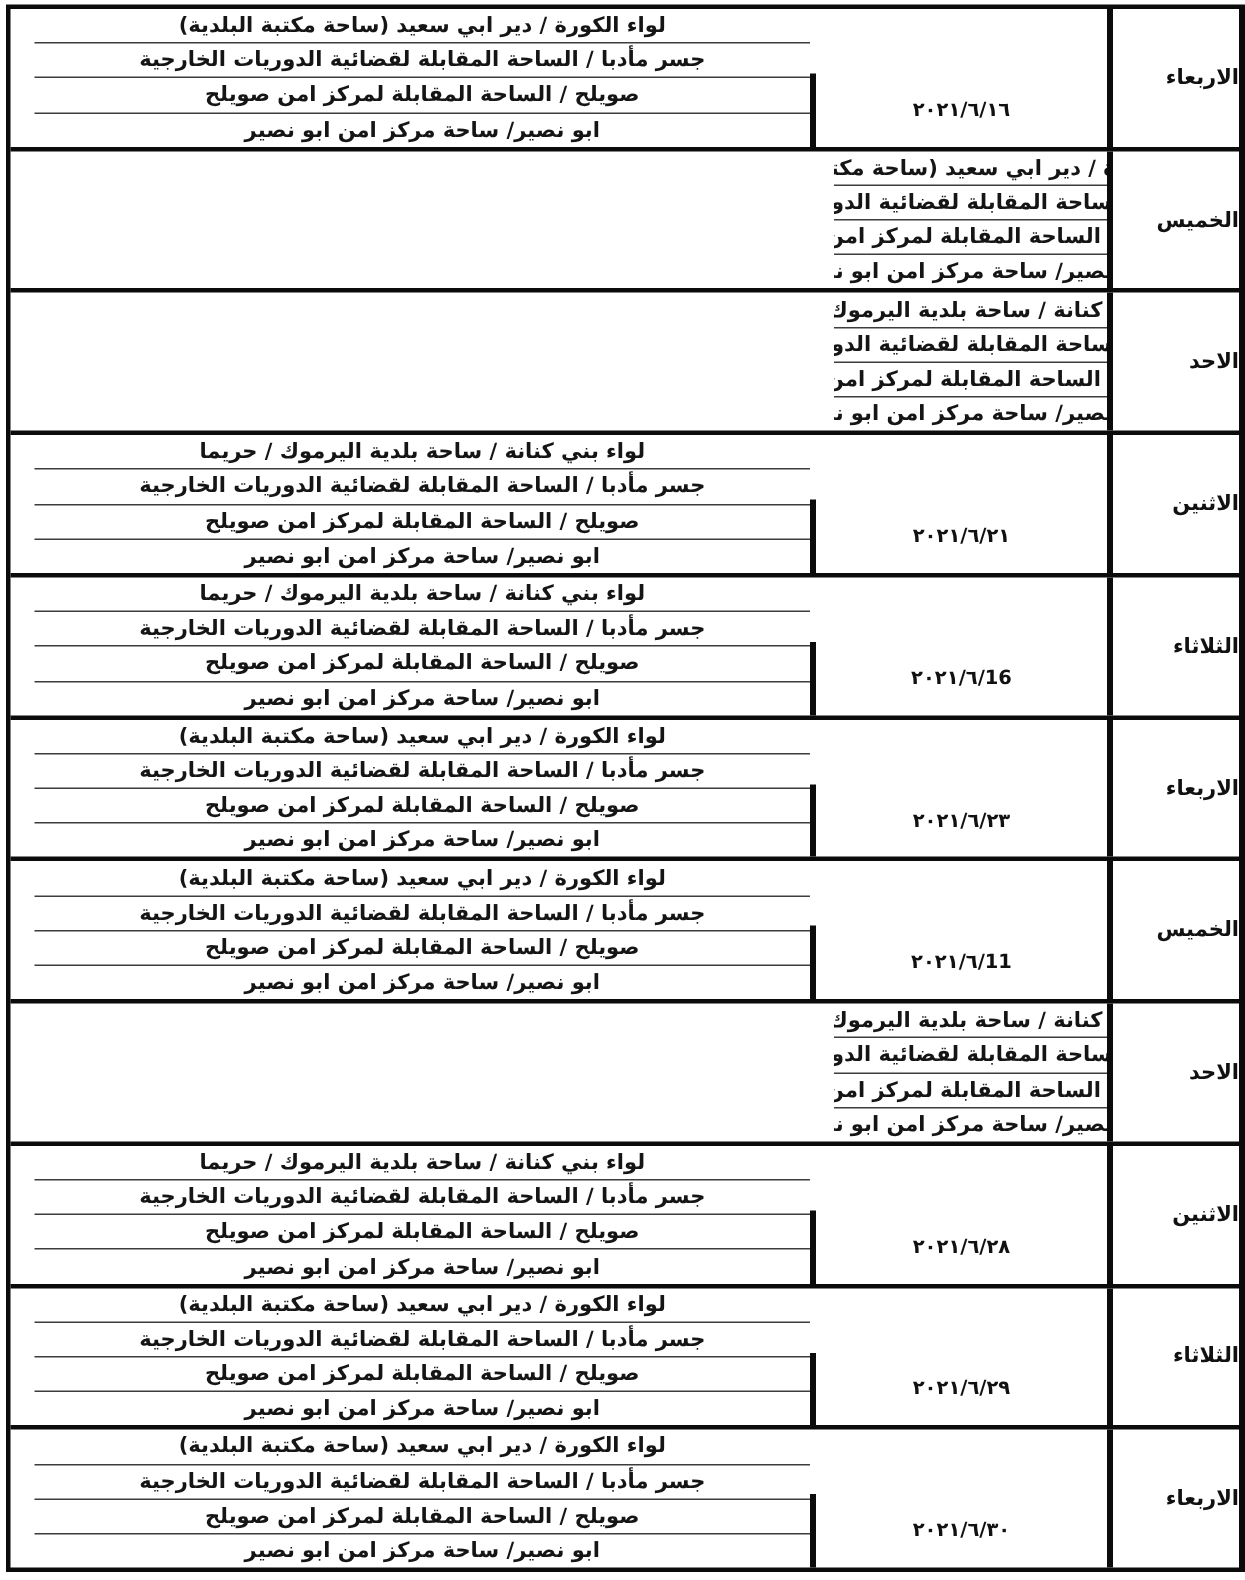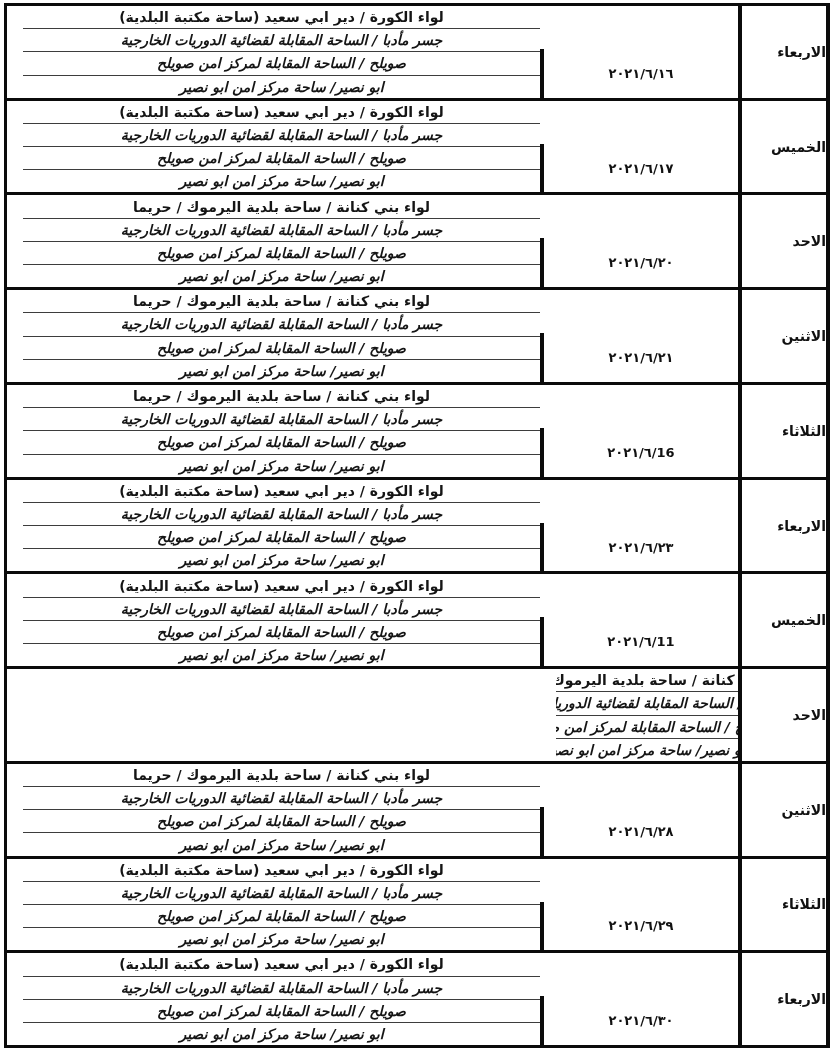--- a/index.html
+++ b/index.html
@@ -73,21 +73,20 @@
     align-items: center;
     justify-content: center;
     font-weight: bold;
     font-size: 14px;
     color: #151515;
     white-space: nowrap;
     overflow: hidden;
   }
   .loc-line + .loc-line {
     border-top: 1px solid #3d3d3d;
-    font-style: italic;
   }
 </style>
 </head>
 <body>
 
 <div class="page">
   <div class="schedule-table">
   <div class="block">
     <div class="cell day-cell">
       <span>الاربعاء</span>
@@ -100,37 +99,31 @@
       <div class="loc-line">جسر مأدبا / الساحة المقابلة لقضائية الدوريات الخارجية</div>
       <div class="loc-line">صويلح / الساحة المقابلة لمركز امن صويلح</div>
       <div class="loc-line">ابو نصير/ ساحة مركز امن ابو نصير</div>
     </div>
   </div>
 
   <div class="block">
     <div class="cell day-cell">
       <span>الخميس</span>
     </div>
-    <div class="cell date-cell">
-      <span>٢٠٢١/٦/١٧</span>
-    </div>
     <div class="cell locations-cell">
       <div class="loc-line">لواء الكورة / دير ابي سعيد (ساحة مكتبة البلدية)</div>
       <div class="loc-line">جسر مأدبا / الساحة المقابلة لقضائية الدوريات الخارجية</div>
       <div class="loc-line">صويلح / الساحة المقابلة لمركز امن صويلح</div>
       <div class="loc-line">ابو نصير/ ساحة مركز امن ابو نصير</div>
     </div>
   </div>
 
   <div class="block">
     <div class="cell day-cell">
       <span>الاحد</span>
-    </div>
-    <div class="cell date-cell">
-      <span>٢٠٢١/٦/٢٠</span>
     </div>
     <div class="cell locations-cell">
       <div class="loc-line">لواء بني كنانة / ساحة بلدية اليرموك / حريما</div>
       <div class="loc-line">جسر مأدبا / الساحة المقابلة لقضائية الدوريات الخارجية</div>
       <div class="loc-line">صويلح / الساحة المقابلة لمركز امن صويلح</div>
       <div class="loc-line">ابو نصير/ ساحة مركز امن ابو نصير</div>
     </div>
   </div>
 
   <div class="block">

